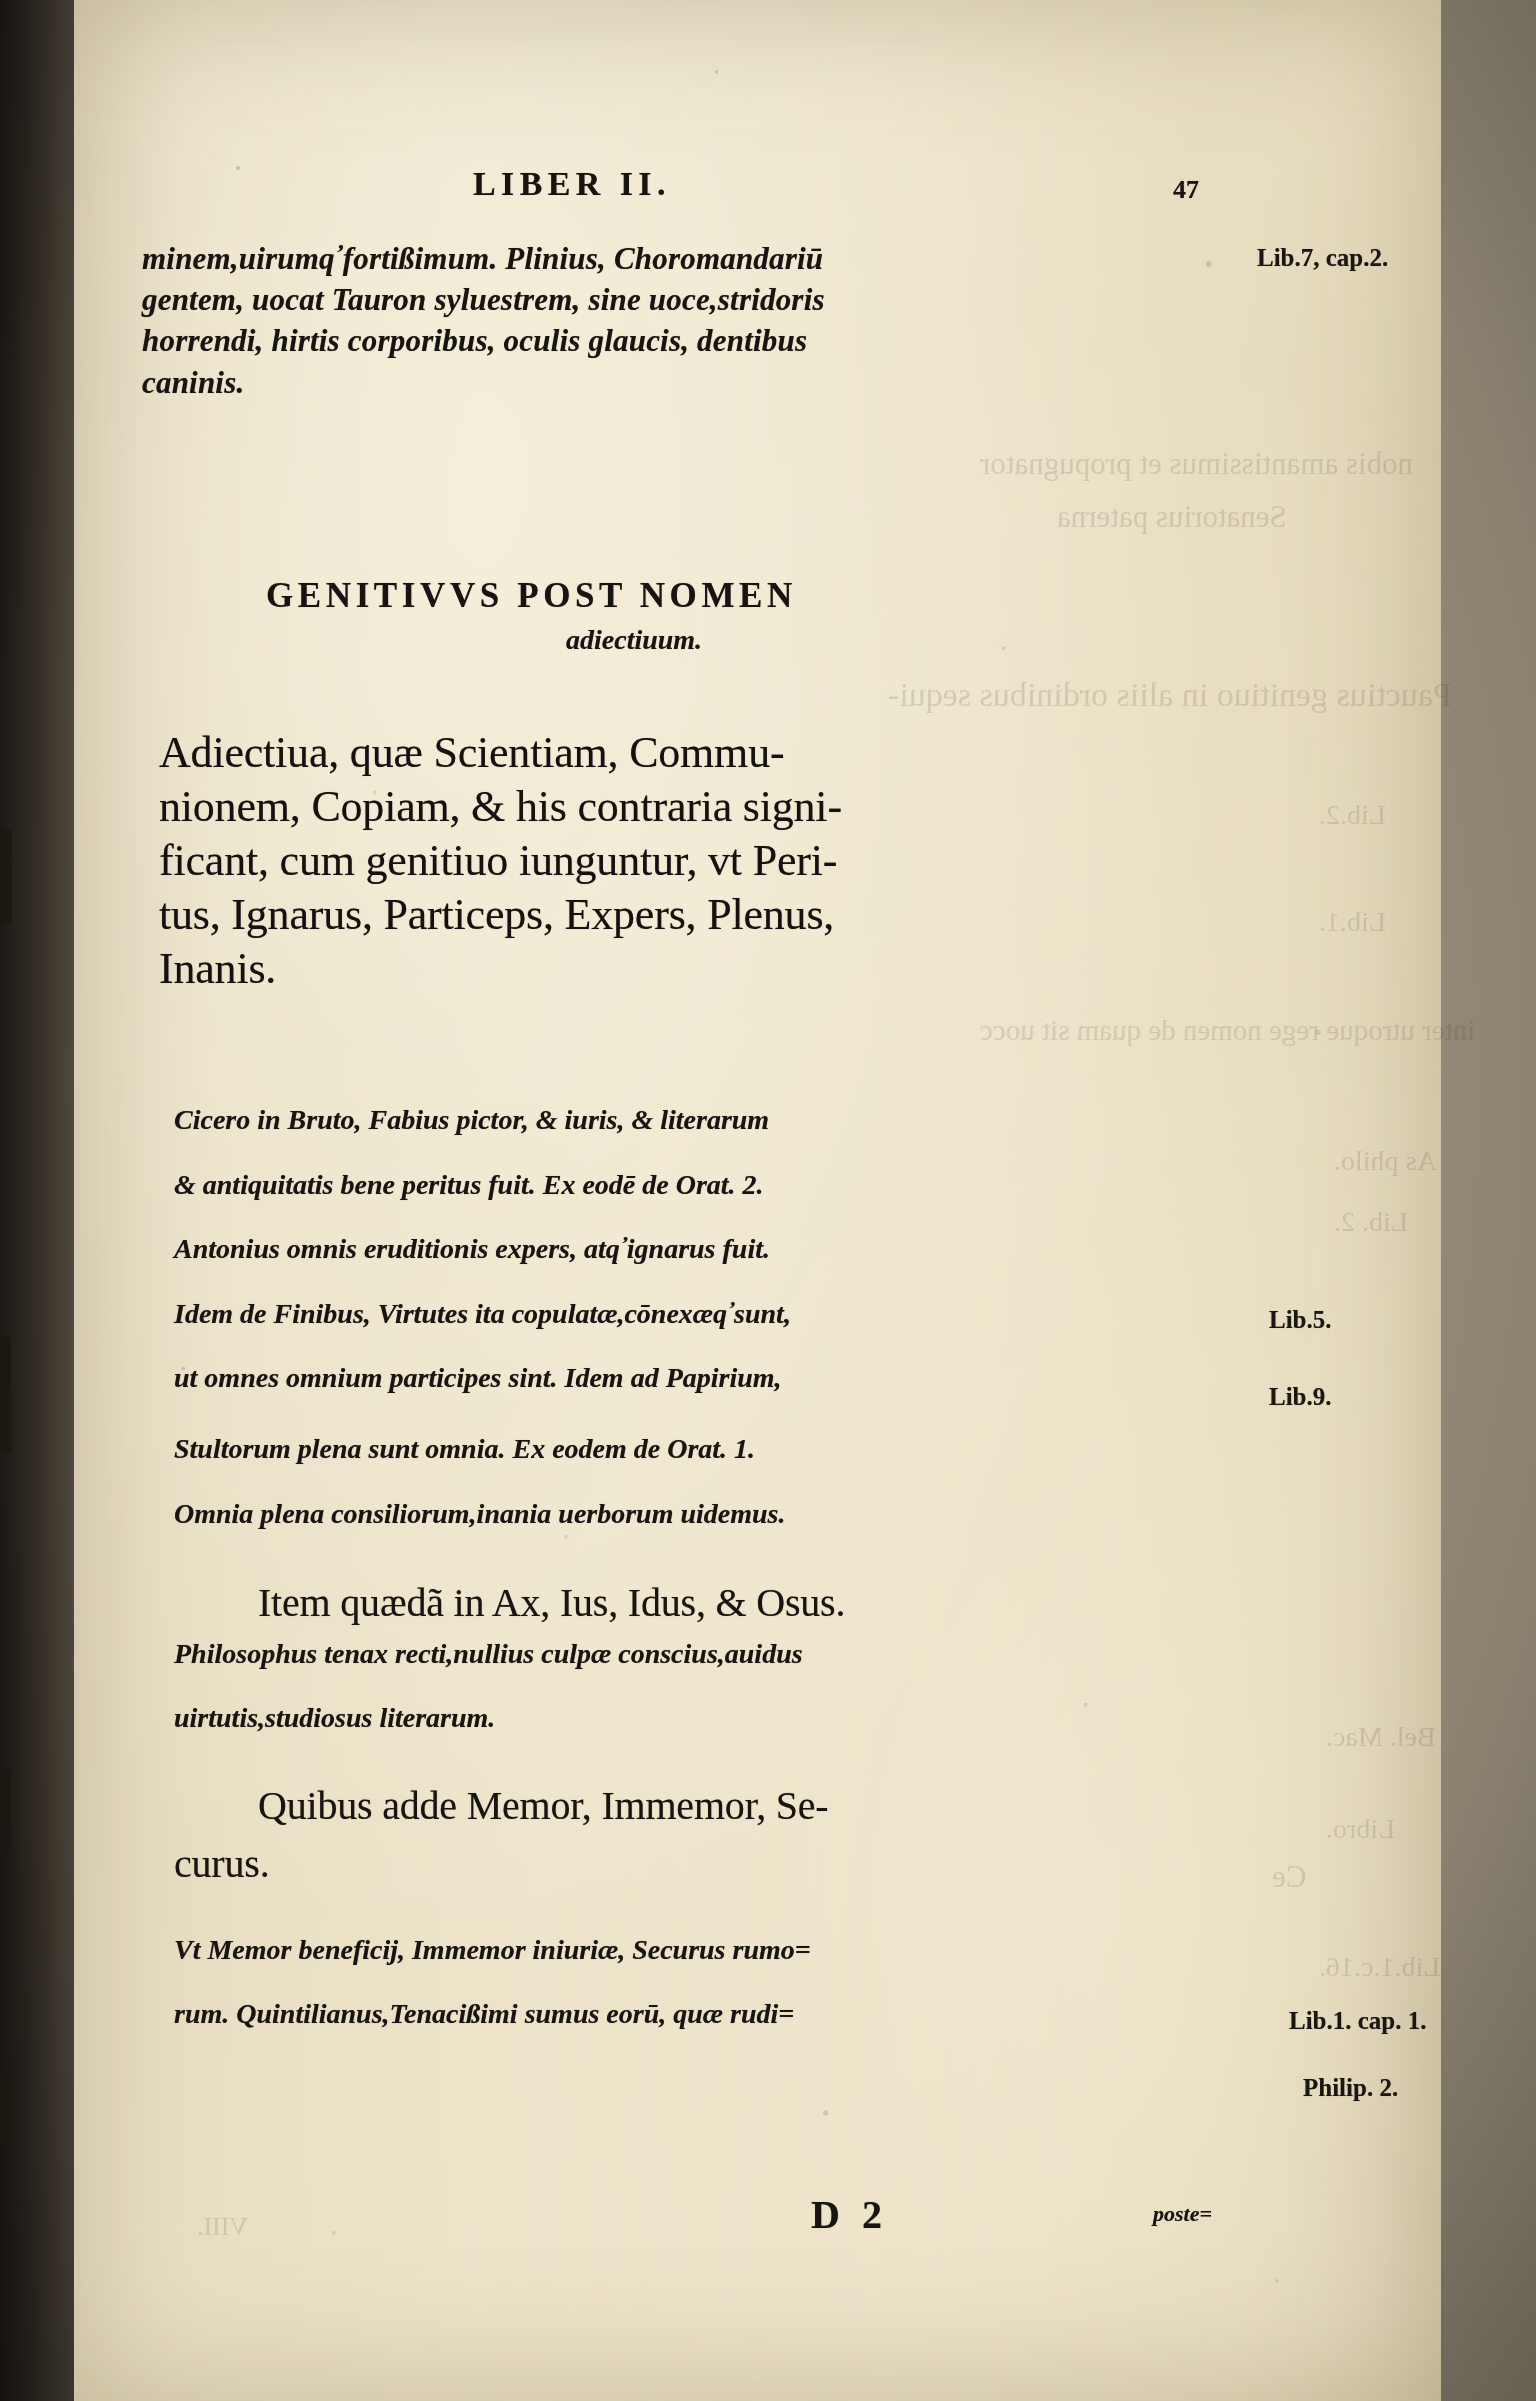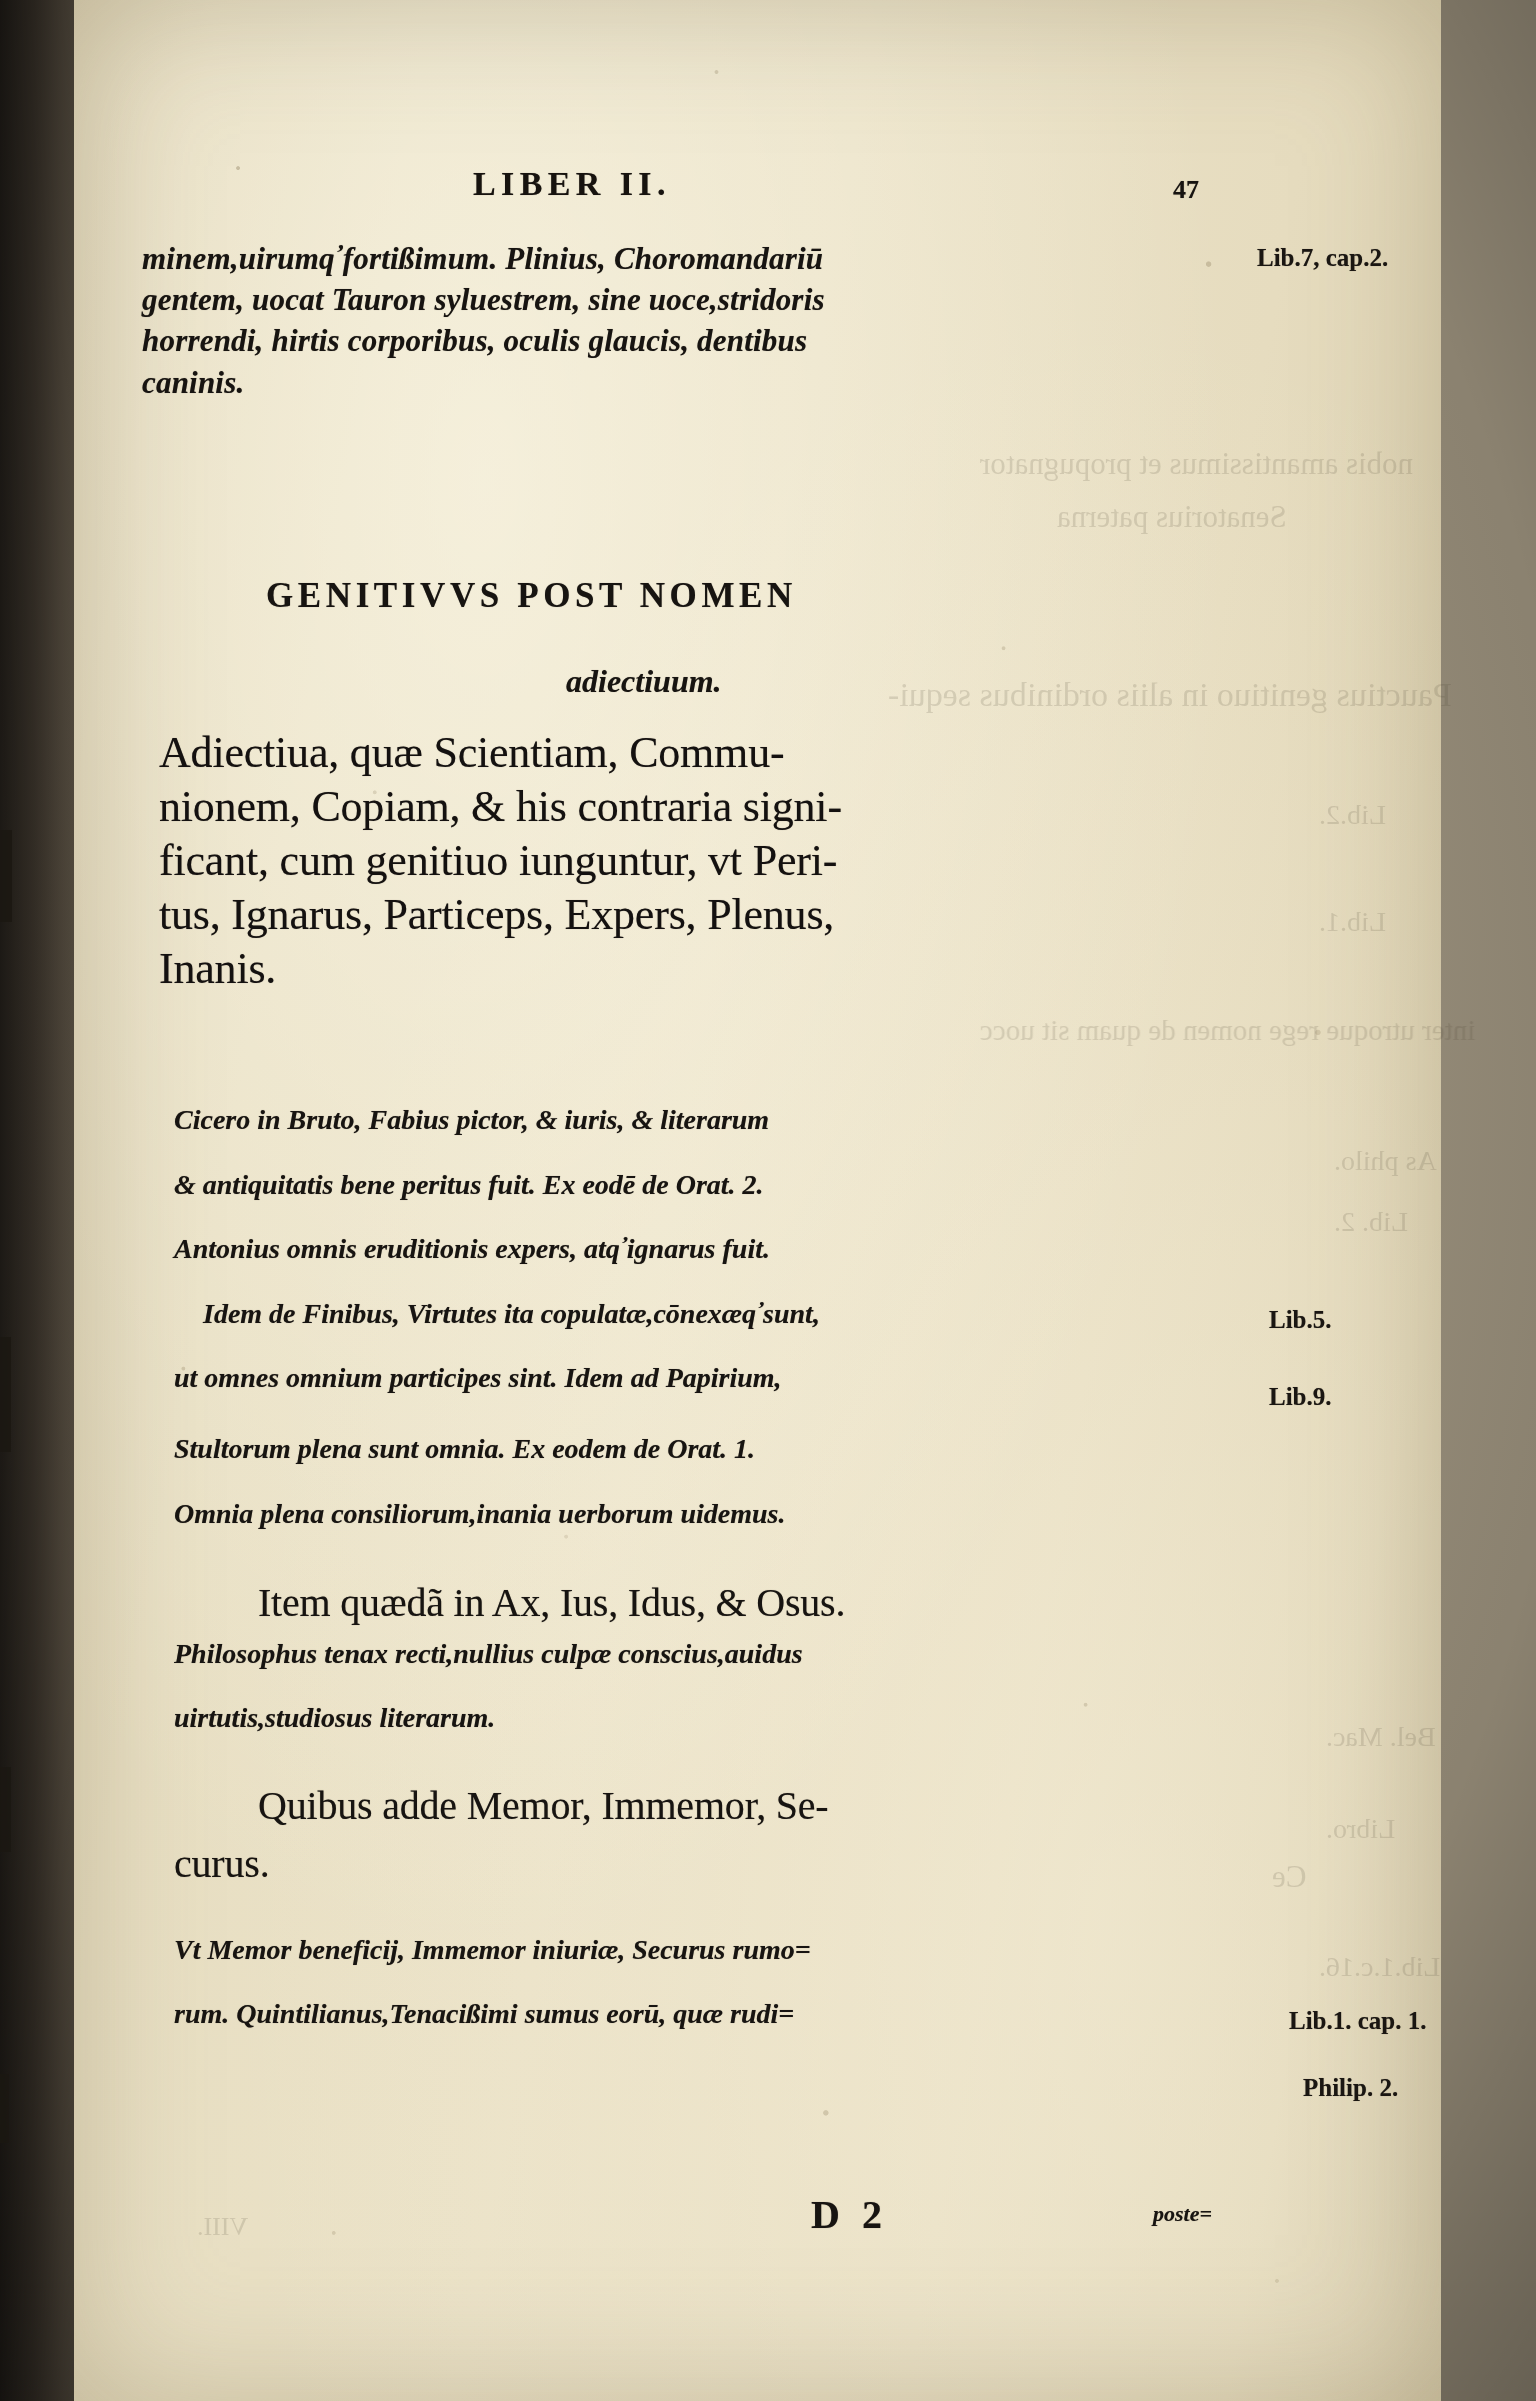--- a/index.html
+++ b/index.html
@@ -106,22 +106,22 @@
 
   .head-caps {
     left: 192px;
     top: 576px;
     font-size: 35px;
     letter-spacing: 4.6px;
     font-weight: 700;
   }
   .head-sub {
     left: 492px;
-    top: 663px;
-    font-size: 32px;
+    top: 624px;
+    font-size: 28px;
     font-style: italic;
     font-weight: 600;
   }
 
   .rule-big {
     left: 85px;
     top: 726px;
     width: 1091px;
     font-size: 44px;
     line-height: 1.23;
@@ -220,21 +220,21 @@
       <div>Adiectiua, quæ Scientiam, Commu-</div>
       <div>nionem, Copiam, &amp; his contraria signi-</div>
       <div>ficant, cum genitiuo iunguntur, vt Peri-</div>
       <div>tus, Ignarus, Particeps, Expers, Plenus,</div>
       <div>Inanis.</div>
     </div>
 
     <div class="ink quote" style="top:1106px;">Cicero in Bruto, Fabius pictor, &amp; iuris, &amp; literarum</div>
     <div class="ink quote" style="top:1171px;">&amp; antiquitatis bene peritus fuit.  Ex eodē de Orat. 2.</div>
     <div class="ink quote" style="top:1235px;">Antonius omnis eruditionis expers, atq̕ ignarus fuit.</div>
-    <div class="ink quote" style="top:1300px;margin-left:29px;">Idem de Finibus, Virtutes ita copulatæ,cōnexæq̕ sunt,</div>
+    <div class="ink quote" style="top:1300px;">Idem de Finibus, Virtutes ita copulatæ,cōnexæq̕ sunt,</div>
     <div class="ink marg" style="left:1195px; top:1306px;">Lib.5.</div>
     <div class="ink quote" style="top:1364px;">ut omnes omnium participes sint.  Idem ad Papirium,</div>
     <div class="ink marg" style="left:1195px; top:1383px;">Lib.9.</div>
     <div class="ink quote" style="top:1435px;">Stultorum plena sunt omnia.  Ex eodem de Orat. 1.</div>
     <div class="ink quote" style="top:1500px;">Omnia plena consiliorum,inania uerborum uidemus.</div>
 
     <div class="ink rule-mid" style="top:1569px;margin-top:10px;">Item quædã in Ax, Ius, Idus, &amp; Osus.</div>
 
     <div class="ink quote" style="top:1640px;">Philosophus tenax recti,nullius culpæ conscius,auidus</div>
     <div class="ink rule-mid2" style="top:1782px;">Quibus adde Memor, Immemor, Se-</div>

